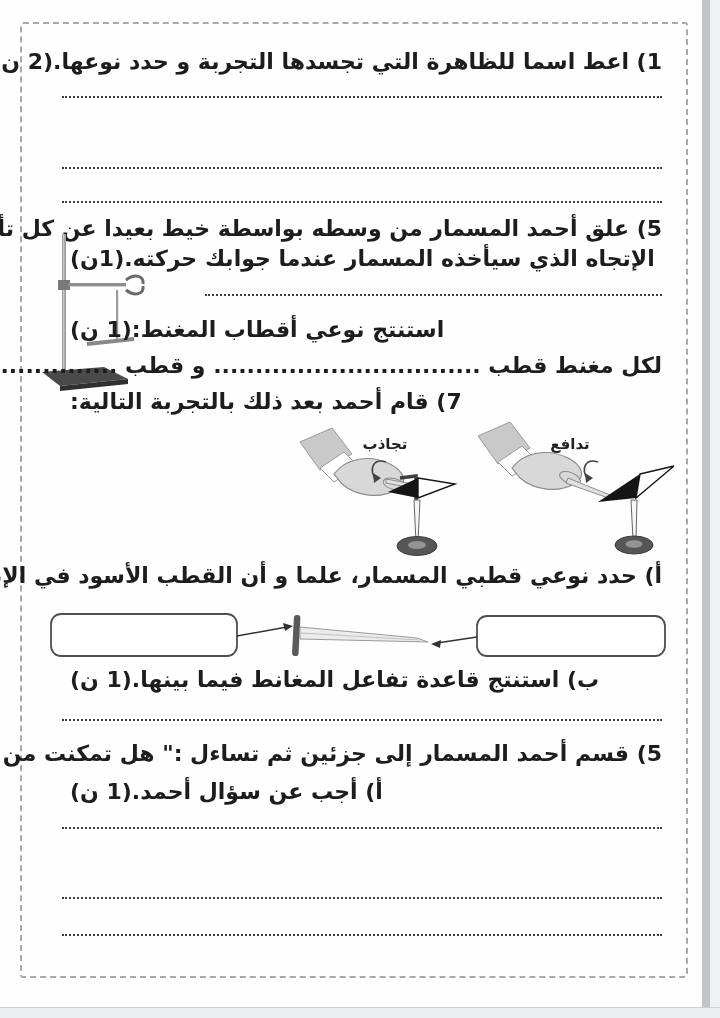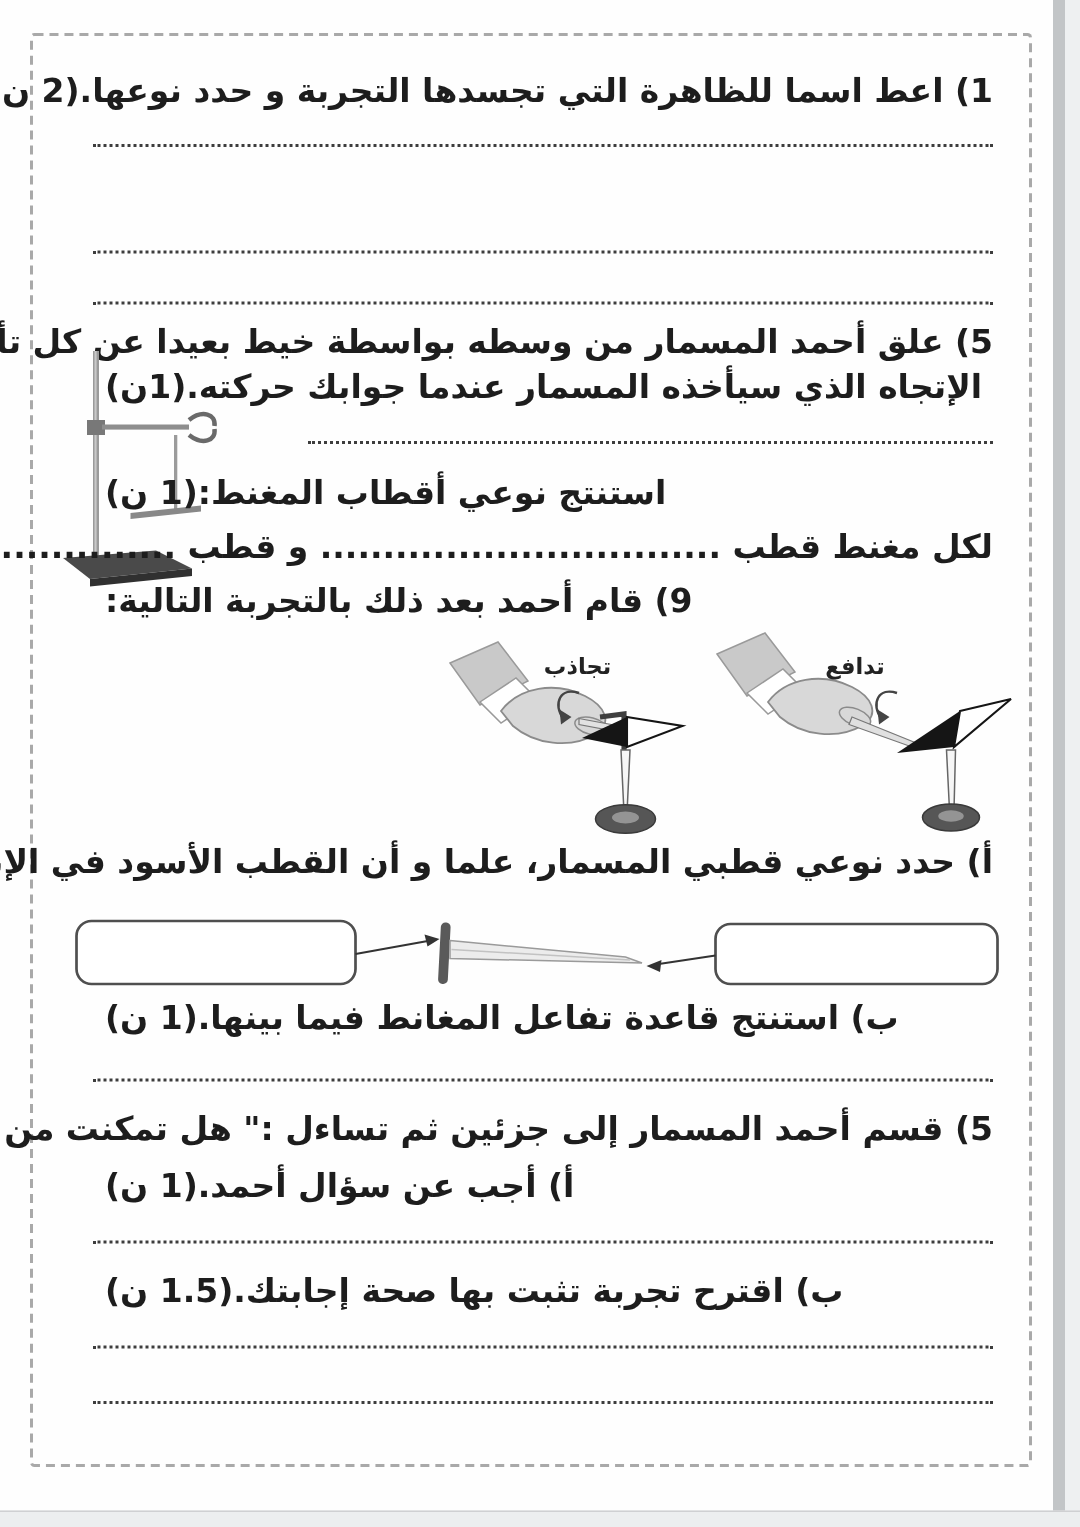--- a/index.html
+++ b/index.html
@@ -65,21 +65,21 @@
     <rect x="38" y="57" width="58" height="3.4" fill="#8e8e8e"></rect>
     <path d="M96,54 C105,47 114,50 113,58" stroke="#6a6a6a" stroke-width="3" fill="none"></path>
     <path d="M96,64 C105,71 114,68 113,60" stroke="#6a6a6a" stroke-width="3" fill="none"></path>
     <rect x="86" y="64" width="2.2" height="50" fill="#9b9b9b"></rect>
     <polygon points="57,116 104,111 104,115 57,120" fill="#888888"></polygon>
   </svg>
 
   <div class="q" style="top:316px;">استنتج نوعي أقطاب المغنط:(1 ن)</div>
   <div class="q" style="top:352px;left:150px;">لكل مغنط قطب ................................ و قطب .............................. .</div>
 
-  <div class="q" style="top:388px;">9) قام أحمد بعد ذلك بالتجربة التالية:</div>
+  <div class="q" style="top:388px;">7) قام أحمد بعد ذلك بالتجربة التالية:</div>
 
   <svg style="position:absolute;left:268px;top:416px;" width="412" height="152" viewBox="0 0 412 152">
 
     <g>
       <polygon points="32,26 64,12 84,38 52,54" fill="#c9c9c9" stroke="#9a9a9a" stroke-width="1"></polygon>
       <polygon points="52,52 76,36 90,50 66,66" fill="#ffffff" stroke="#9a9a9a" stroke-width="1"></polygon>
       <path d="M66,58 C78,42 102,38 122,48 C136,55 140,66 130,73 C112,84 88,80 74,68 Z" fill="#d8d8d8" stroke="#8b8b8b" stroke-width="1.2"></path>
       <ellipse cx="126" cy="68" rx="11" ry="5.5" transform="rotate(14 126 68)" fill="#d8d8d8" stroke="#8b8b8b" stroke-width="1"></ellipse>
       <polygon points="118,63 150,69 150,73 118,67" fill="#e2e2e2" stroke="#777777" stroke-width="0.8"></polygon>
       <path d="M132,62 L148,60 L148,86" stroke="#3f3f3f" stroke-width="3.4" fill="none"></path>
@@ -124,17 +124,16 @@
     <polygon points="386,38 396,34 395,42" fill="#333333"></polygon>
   </svg>
 
   <div class="q" style="top:666px;">ب) استنتج قاعدة تفاعل المغانط فيما بينها.(1 ن)</div>
   <div class="rule" style="top:715px;"></div>
 
   <div class="q" style="top:740px;">5) قسم أحمد المسمار إلى جزئين ثم تساءل :" هل تمكنت من فصل قطبيه عن بعضهما ؟ "</div>
   <div class="q" style="top:778px;">أ) أجب عن سؤال أحمد.(1 ن)</div>
   <div class="rule" style="top:823px;"></div>
 
-  <div class="q" style="top:848px;">ب) اقترح تجربة تثبت بها صحة إجابتك.(1.5 ن)</div>
   <div class="rule" style="top:893px;"></div>
   <div class="rule" style="top:930px;"></div>
 
 </div>
 
 </body></html>

